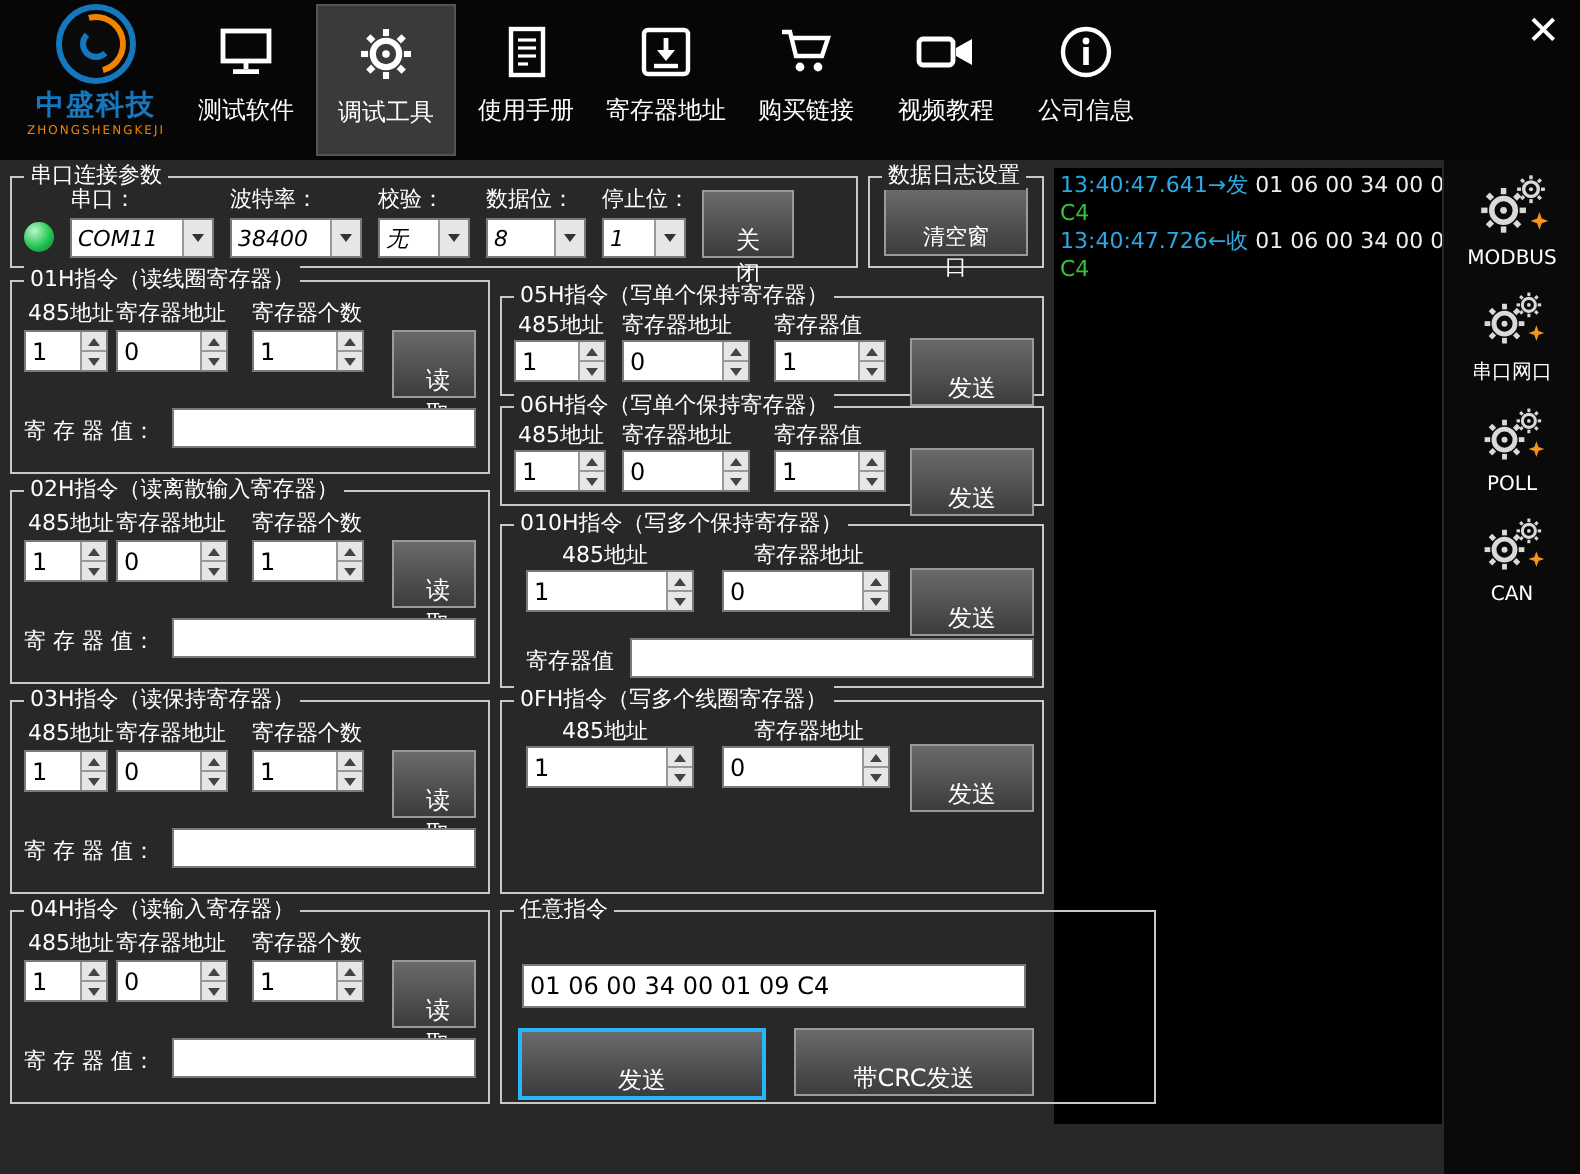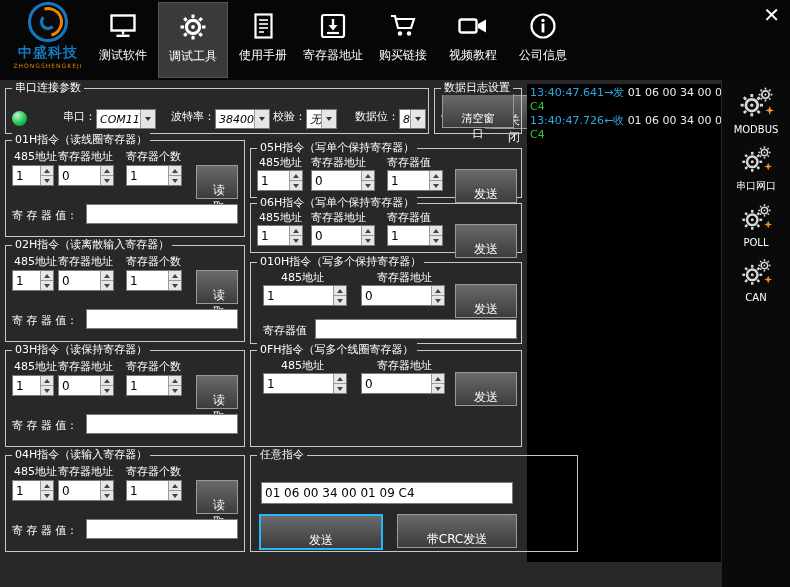--- a/index.html
+++ b/index.html
@@ -39,21 +39,21 @@
   .arr{flex:1;background:#e6e6e6;display:flex;align-items:center;justify-content:center;cursor:pointer;}
   .arr.up{border-bottom:1px solid #999;}
   .tri-up{width:0;height:0;border-left:3px solid transparent;border-right:3px solid transparent;border-bottom:4px solid #444;}
   .tri-down{width:0;height:0;border-left:3px solid transparent;border-right:3px solid transparent;border-top:4px solid #444;}
   .tinput{position:absolute;background:#fff;border:1px solid #7a7a7a;font-size:12px;color:#000;padding:0 3px;font-family:inherit;}
 
   
   .serial{left:5px;top:8px;width:424px;height:46px;}
   .serial-inner{position:absolute;inset:4px 6px;display:flex;align-items:flex-end;gap:8px;}
   .led{width:15px;height:15px;border-radius:50%;background:radial-gradient(circle at 35% 30%,#b9f6ca,#23c552 55%,#0c7a2e);margin-bottom:3px;flex:none;}
-  .sfield{display:flex;flex-direction:row;margin-left:28px;}
+  .sfield{display:flex;flex-direction:column;}
   .slabel{color:#fff;font-size:11px;margin-bottom:2px;white-space:nowrap;}
   .select{height:20px;background:#fff;border:1px solid #7a7a7a;display:flex;align-items:center;cursor:pointer;font-style:italic;}
   .sel-text{flex:1;font-size:11px;color:#000;padding-left:3px;white-space:nowrap;overflow:hidden;}
   .sel-btn{width:15px;height:100%;background:#e6e6e6;border-left:1px solid #999;display:flex;align-items:center;justify-content:center;}
   .sel-tri{width:0;height:0;border-left:3.5px solid transparent;border-right:3.5px solid transparent;border-top:4px solid #333;}
   .w72{width:72px}.w66{width:66px}.w46{width:46px}.w50{width:50px}.w42{width:42px}
   .serial-close{width:46px;height:23px;}
 
   
   .logset{left:434px;top:8px;width:88px;height:46px;display:flex;align-items:center;justify-content:center;}

